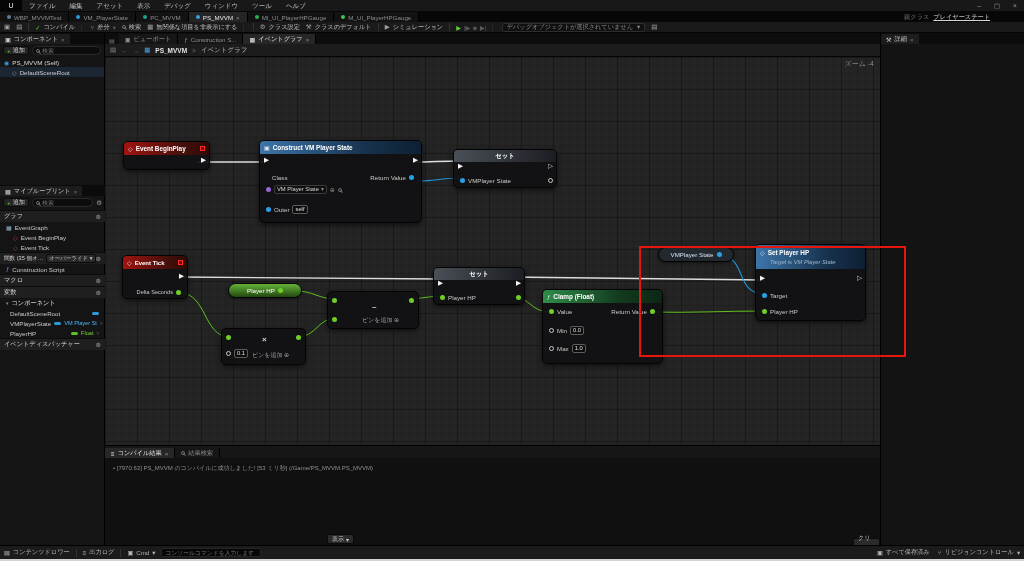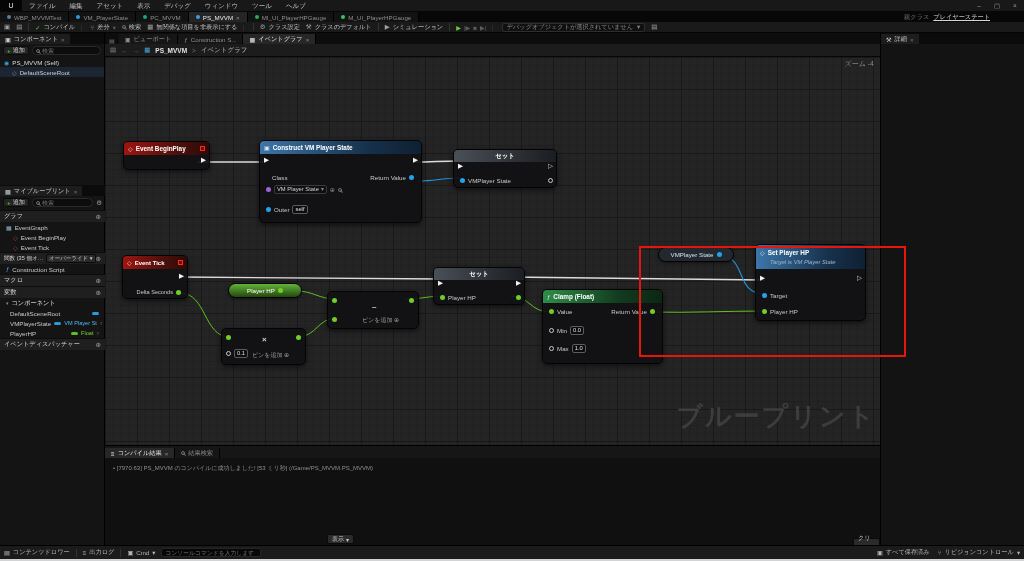--- a/index.html
+++ b/index.html
@@ -377,21 +377,20 @@
     <span style="color:#666">←</span>
     <span style="color:#666">→</span>
     <span style="color:#4aa3df">▦</span>
     <span class="bc-strong">PS_MVVM</span>
     <span style="color:#777">&gt;</span>
     <span>イベントグラフ</span>
   </div>
 
   <div class="canvas">
     <div class="zoom-label">ズーム -4</div>
-    <div class="watermark">ブループリント</div>
 
     <svg class="wires" width="775" height="388">
       <path d="M92,105 L158,105" stroke="#dcdcdc" stroke-width="1.4" fill="none"></path>
       <path d="M310,105 C325,105 338,104 353,104" stroke="#dcdcdc" stroke-width="1.4" fill="none"></path>
       <path d="M73,220 L336,222" stroke="#dcdcdc" stroke-width="1.4" fill="none"></path>
       <path d="M403,220 L660,223" stroke="#dcdcdc" stroke-width="1.4" fill="none"></path>
       <path d="M313,124 C330,124 338,121 355,121" stroke="#2096dc" stroke-width="1.1" fill="none"></path>
       <path d="M612,198 C644,198 628,237 660,237" stroke="#2096dc" stroke-width="1.1" fill="none"></path>
       <path d="M75,236 C102,236 98,280 125,280" stroke="#5fbf21" stroke-width="1" fill="none"></path>
       <path d="M192,280 C212,280 212,261 232,261" stroke="#5fbf21" stroke-width="1" fill="none"></path>

